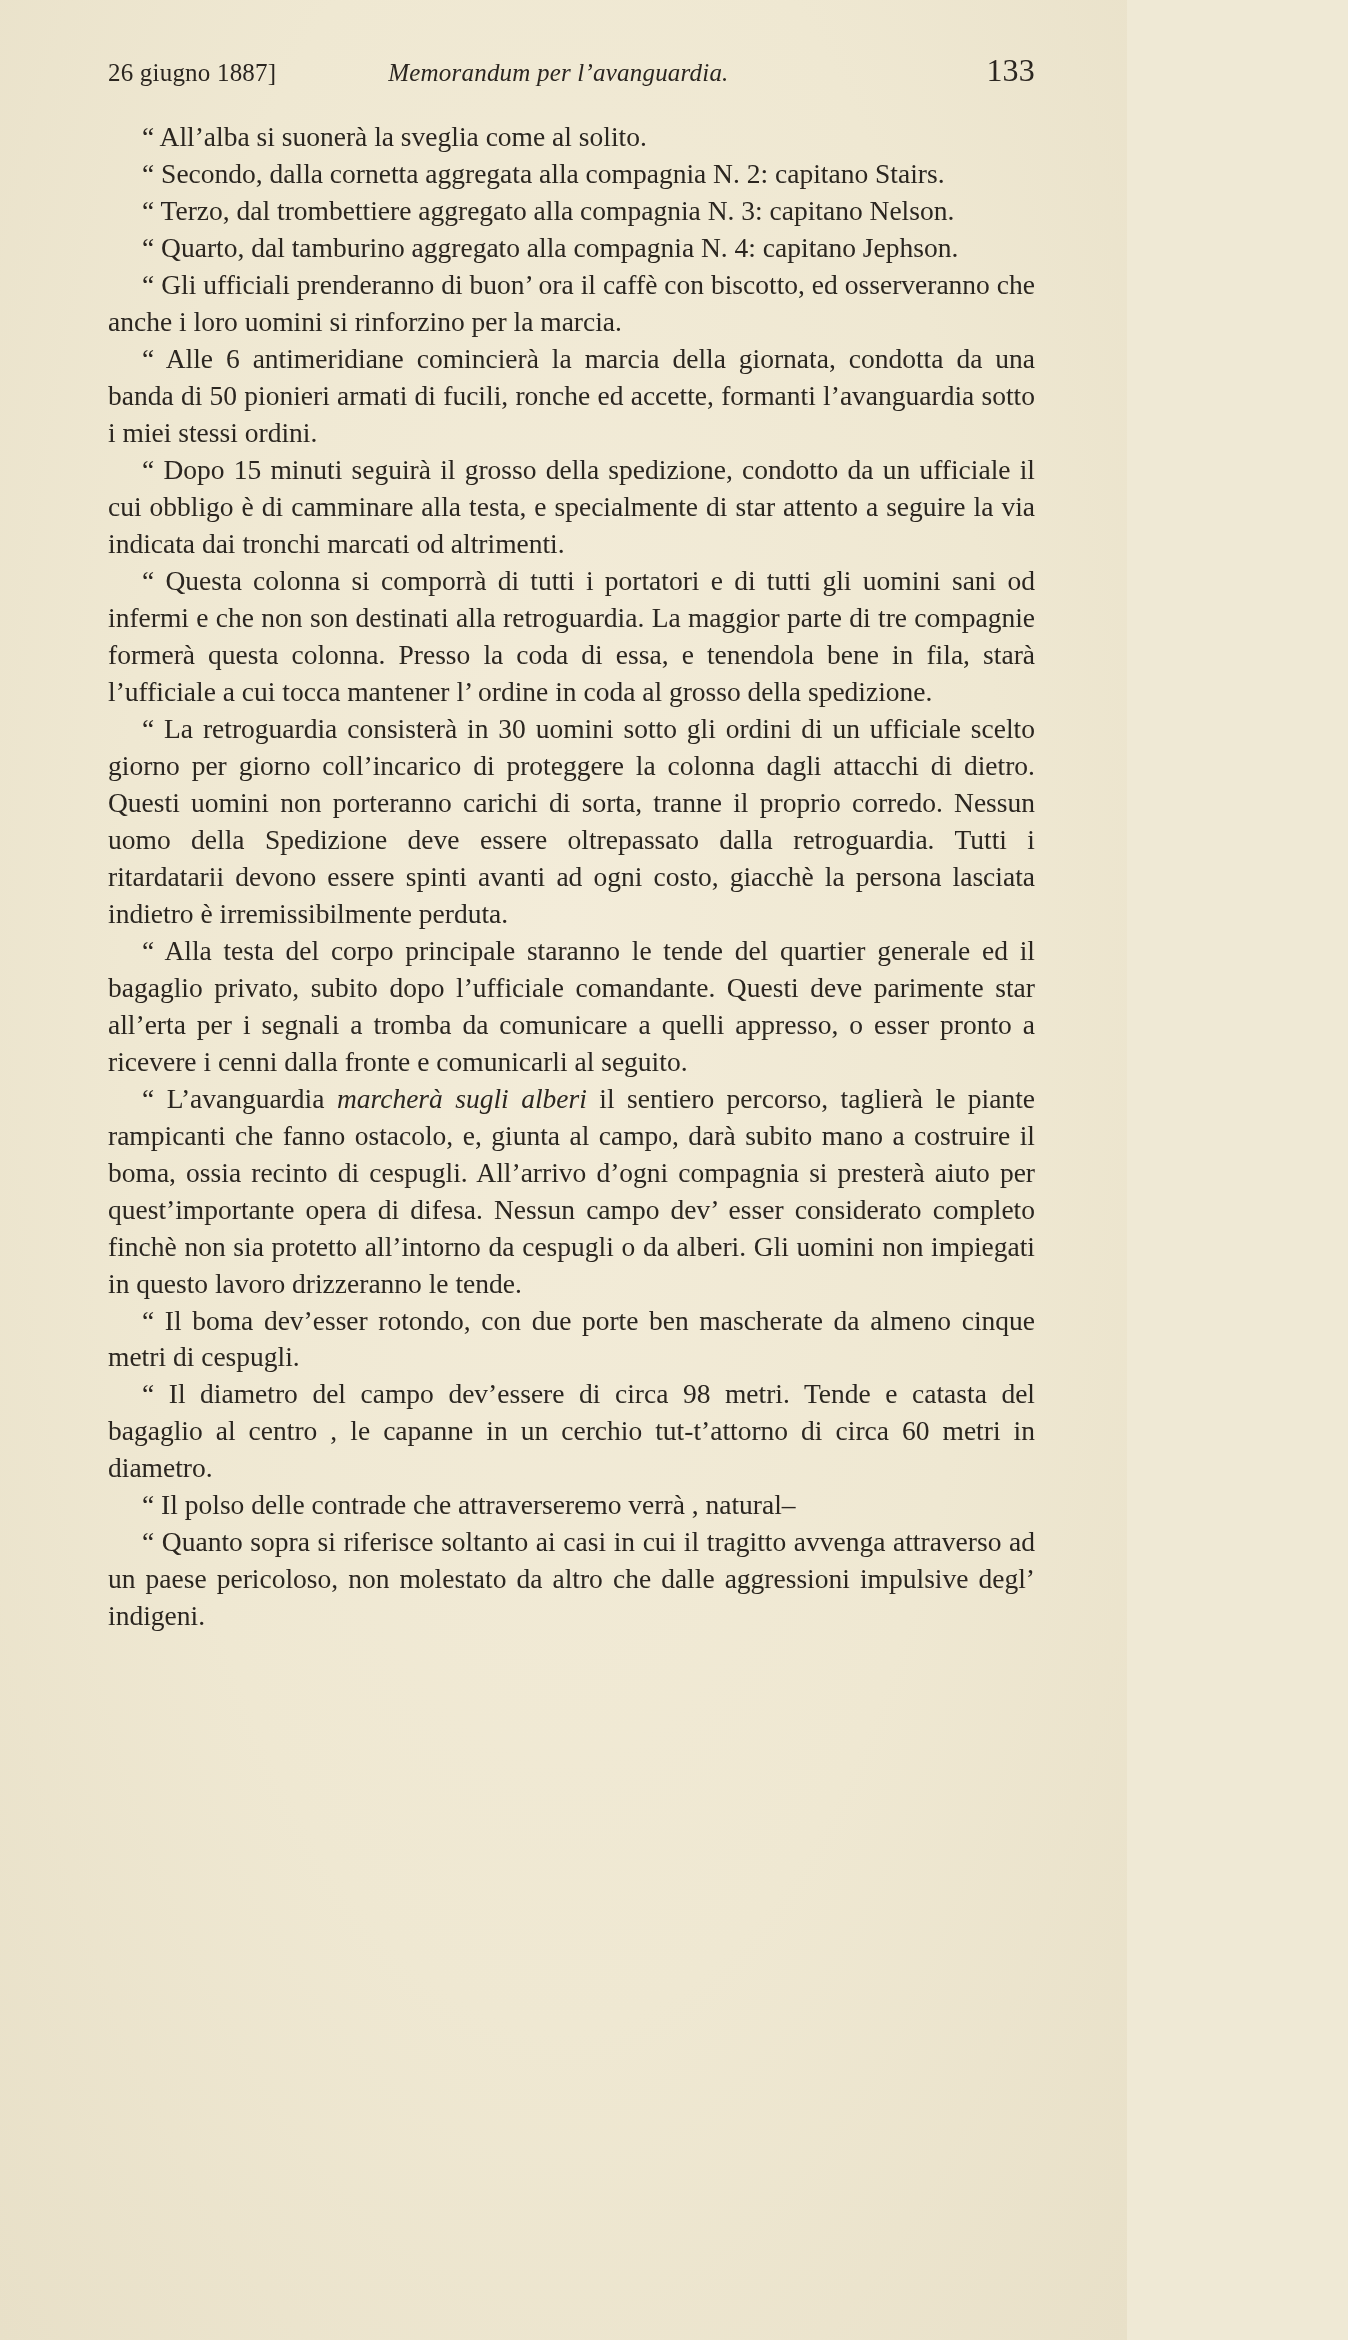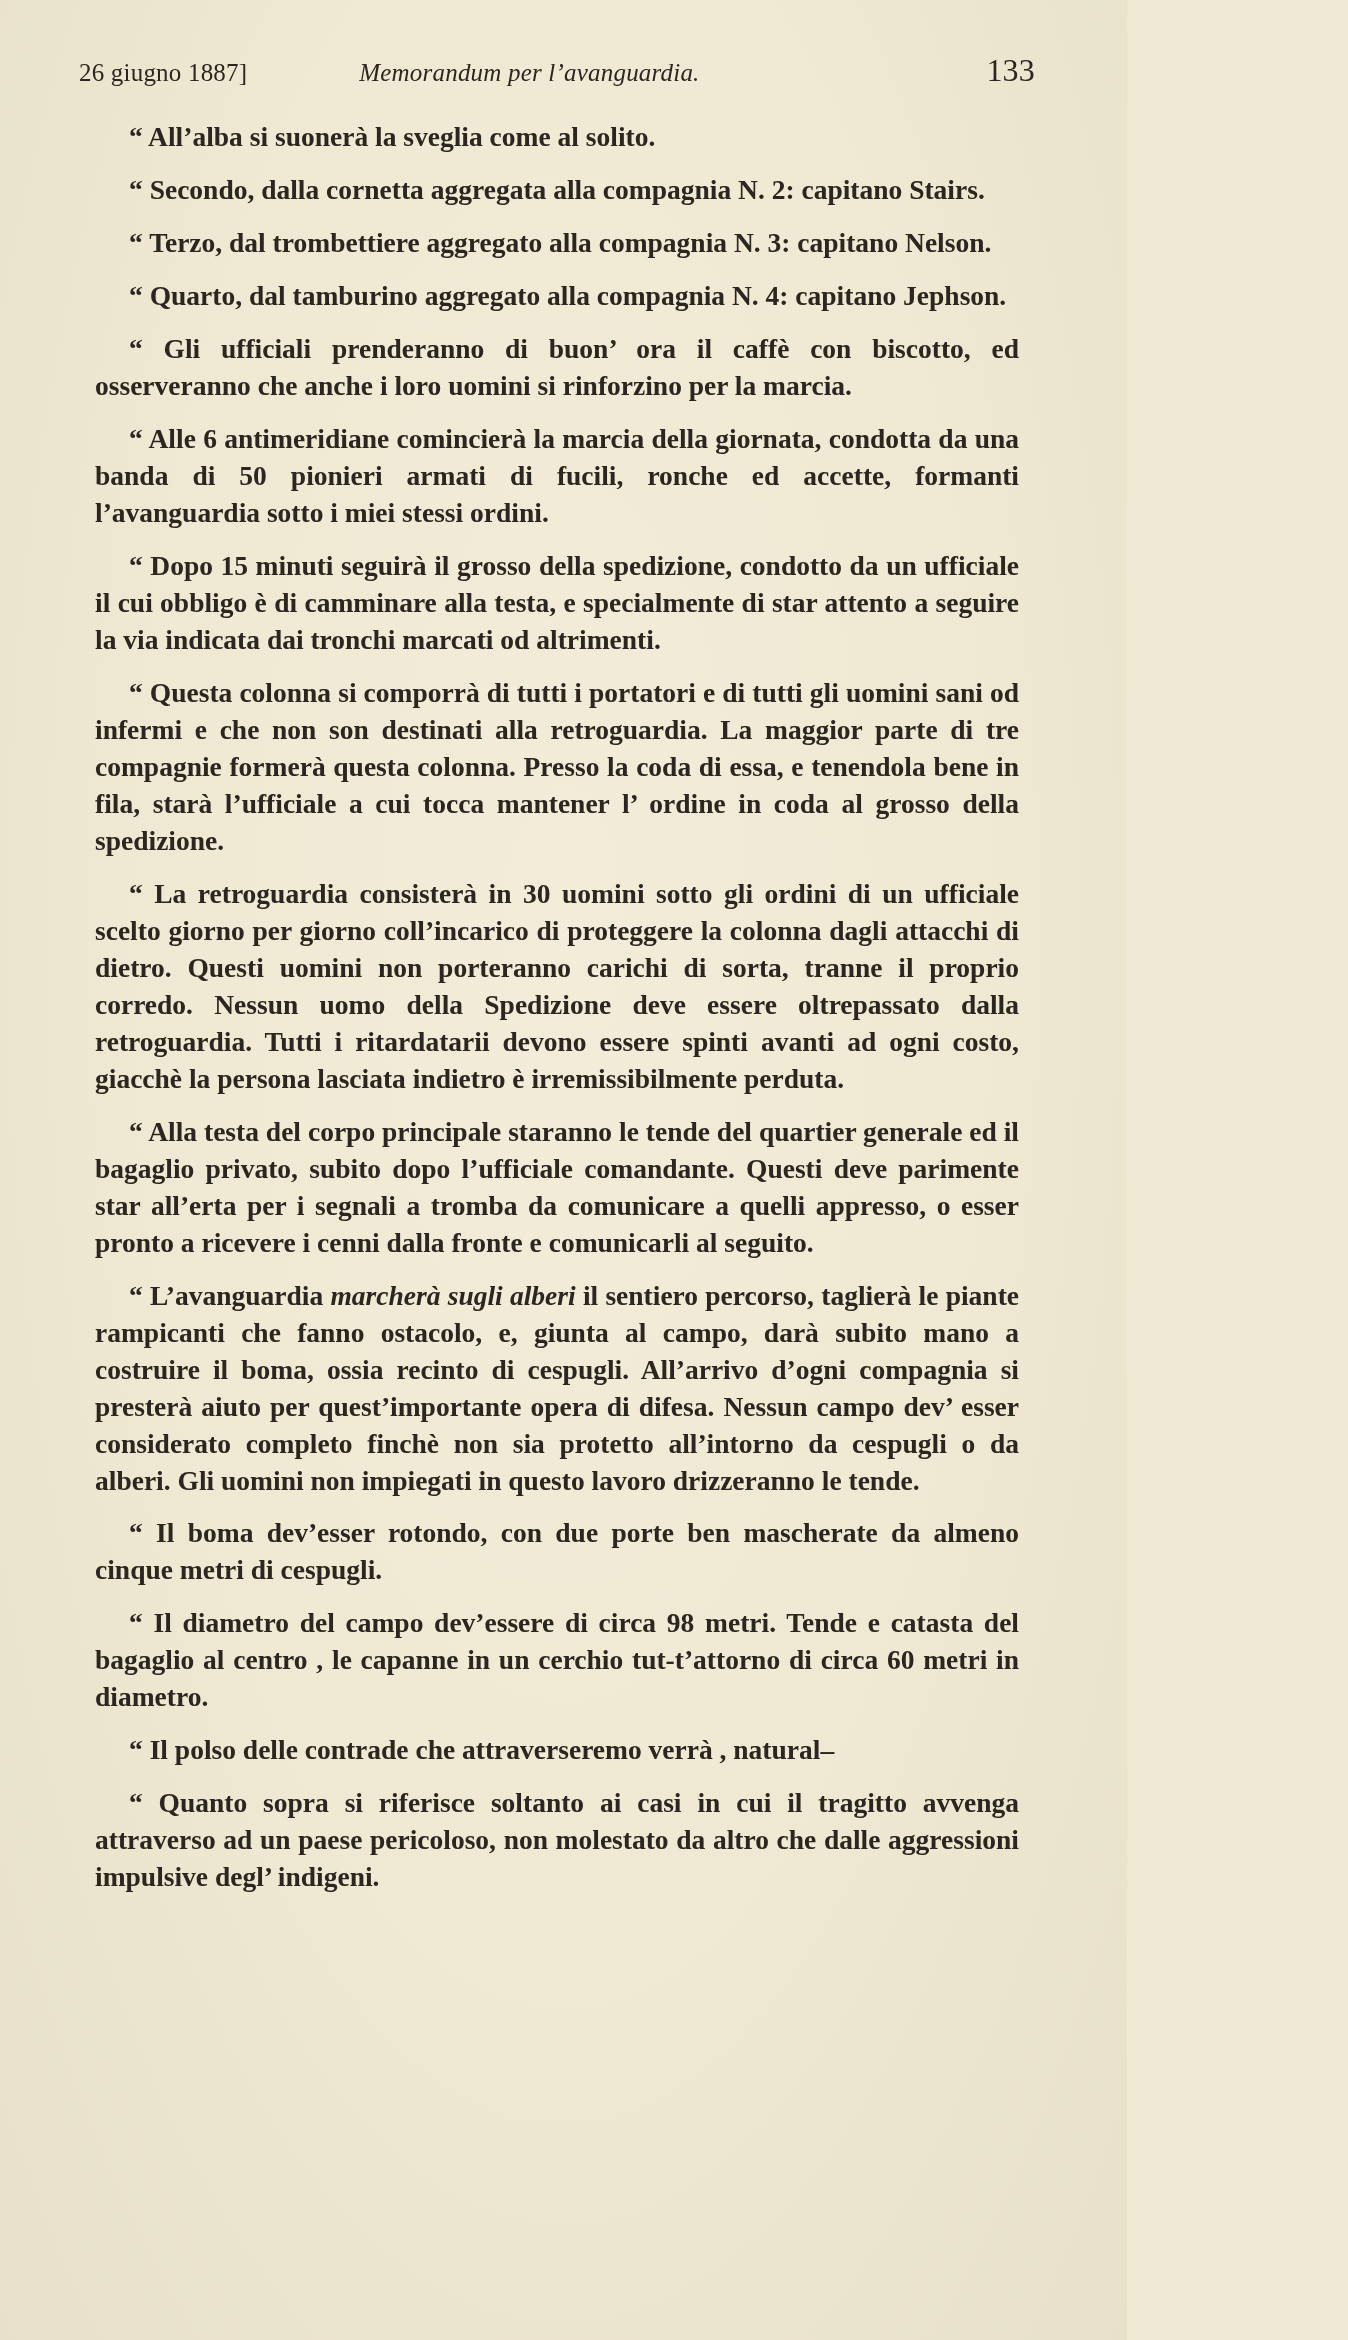--- a/index.html
+++ b/index.html
@@ -12,21 +12,21 @@
     background: #efe9d5;
     font-family: "Liberation Serif", serif;
     color: #2b2620;
     overflow: hidden;
   }
   .page {
     position: relative;
     width: 1127px;
     height: 2340px;
     box-sizing: border-box;
-    padding: 52px 92px 40px 79px;
+    padding: 52px 92px 40px 108px;
     background: radial-gradient(ellipse at 50% 40%, #f3ecd9 0%, #efe8d2 55%, #e8e0c8 100%);
   }
   .header {
     display: flex;
     align-items: baseline;
     justify-content: space-between;
     margin: 0 0 30px 0;
     font-size: 25px;
     letter-spacing: 0.2px;
   }
@@ -45,23 +45,22 @@
     font-size: 32px;
   }
   .body-text {
     font-size: 27.5px;
     line-height: 1.345;
     text-align: justify;
     text-justify: inter-word;
     hyphens: manual;
   }
   .body-text p {
-    margin: 16px;
+    margin: 0;
     text-indent: 34px;
-    font-weight: bold;
   }
   i {
     font-style: italic;
   }
 </style>
 </head>
 <body>
 
 <div class="page">
 

